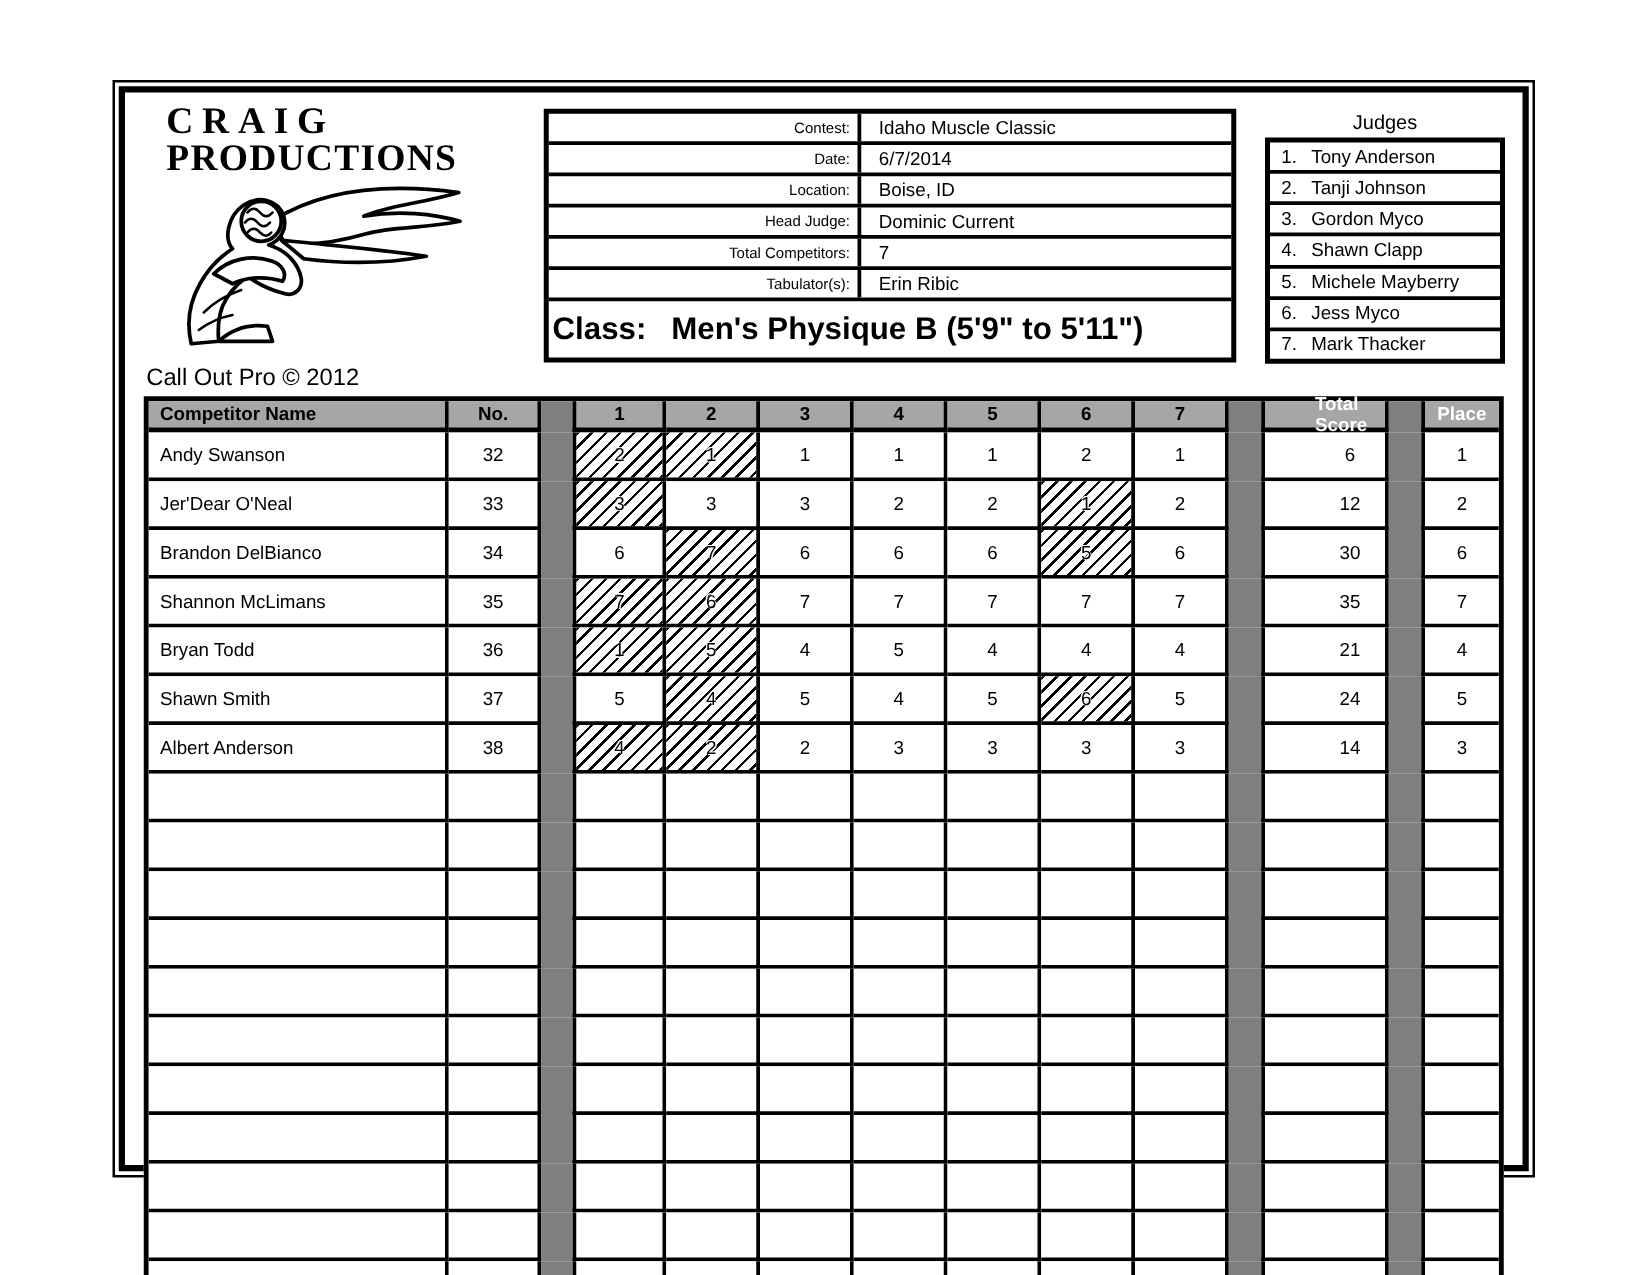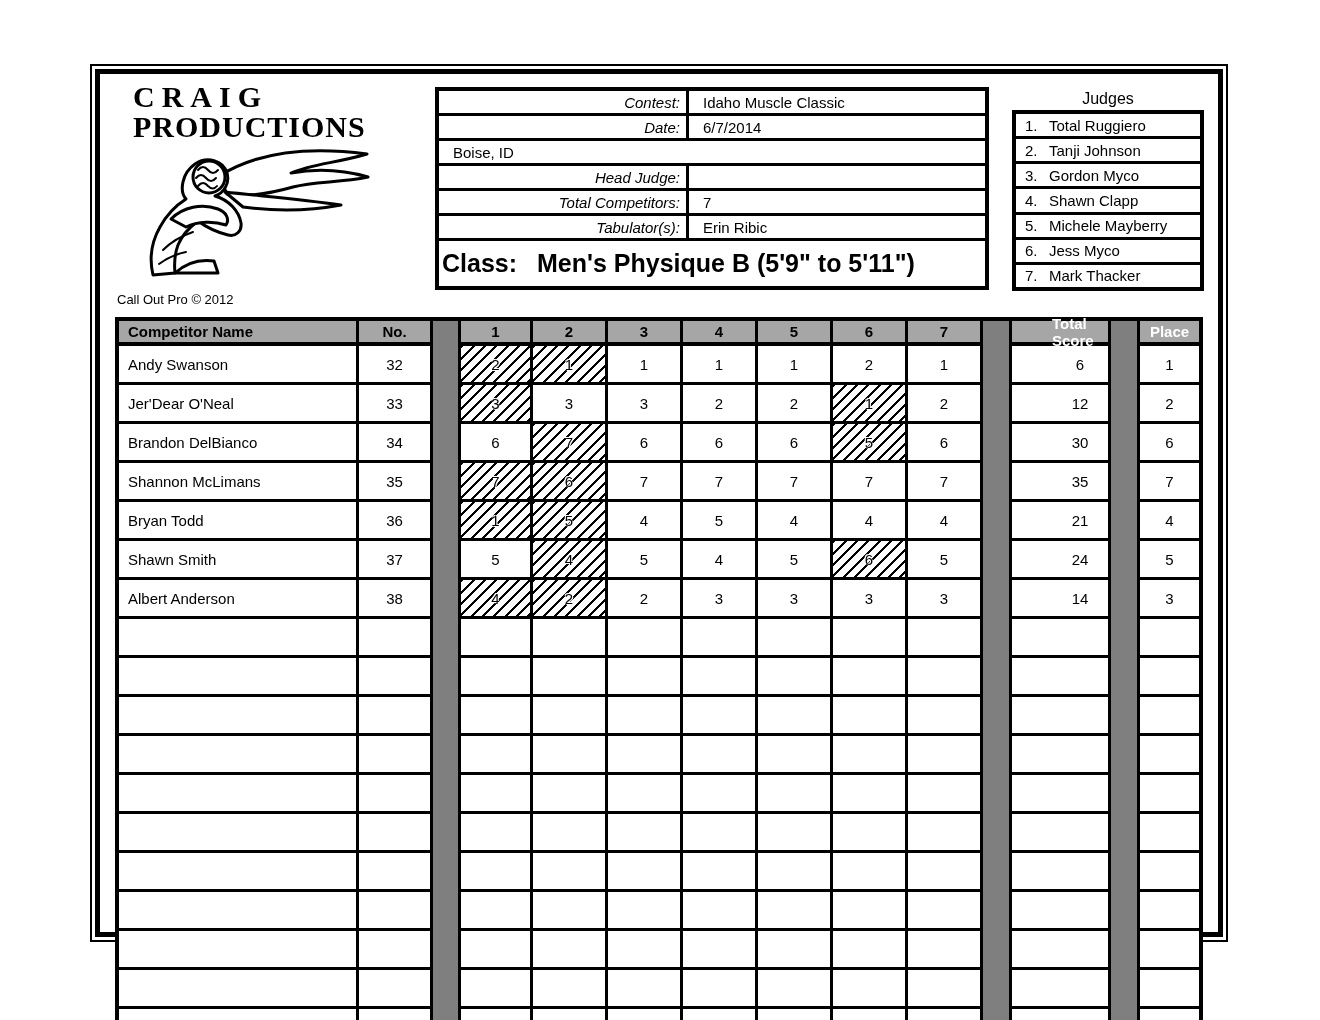--- a/index.html
+++ b/index.html
@@ -15,26 +15,26 @@
 
   
   .frame-outer{position:absolute;left:90px;top:64px;width:1138px;height:878px;border:2px solid #000;}
   .frame-inner{position:absolute;left:3px;top:3px;right:3px;bottom:3px;border:5px solid #000;}
 
   
   .logo-text{position:absolute;left:133px;top:82px;font-family:"Liberation Serif",serif;font-weight:bold;line-height:1.0;}
   .logo-line1{font-size:30px;letter-spacing:7px;}
   .logo-line2{font-size:30px;letter-spacing:1px;}
   .muscleman{position:absolute;left:103px;top:130px;}
-  .copyright{position:absolute;left:117px;top:292px;font-size:13px;}
+  .copyright{position:absolute;left:117px;top:292px;font-size:19px;}
 
   
   .info-box{position:absolute;left:435px;top:87px;width:554px;border:4px solid #000;background:#fff;}
   .info-row{display:flex;height:25px;border-bottom:3px solid #000;}
-  .info-label{width:250px;border-right:3px solid #000;text-align:right;padding-right:6px;font-size:15px;display:flex;align-items:center;justify-content:flex-end;font-style:italic;}
+  .info-label{width:250px;border-right:3px solid #000;text-align:right;padding-right:6px;font-size:12px;display:flex;align-items:center;justify-content:flex-end;}
   .info-value{flex:1;padding-left:14px;font-size:15px;display:flex;align-items:center;}
   .class-row{height:45px;display:flex;align-items:center;padding-left:3px;font-weight:bold;font-size:25px;white-space:nowrap;overflow:hidden;}
   .class-row .cl{margin-right:20px;}
 
   
   .judges-title{position:absolute;left:1012px;top:90px;width:192px;text-align:center;font-size:16px;}
   .judges-box{position:absolute;left:1012px;top:110px;width:192px;height:181px;border:4px solid #000;display:flex;flex-direction:column;background:#fff;}
   .judge-row{flex:1;border-bottom:3px solid #000;display:flex;align-items:center;padding-left:9px;font-size:15px;}
   .judge-row:last-child{border-bottom:none;}
   .judge-num{width:24px;}
@@ -94,25 +94,27 @@
     <div class="info-label">Contest:</div>
     <div class="info-value">Idaho Muscle Classic</div>
   </div>
 
   <div class="info-row">
     <div class="info-label">Date:</div>
     <div class="info-value">6/7/2014</div>
   </div>
 
   <div class="info-row">
+    <div class="info-label">Location:</div>
     <div class="info-value">Boise, ID</div>
   </div>
 
   <div class="info-row">
     <div class="info-label">Head Judge:</div>
+    <div class="info-value">Dominic Current</div>
   </div>
 
   <div class="info-row">
     <div class="info-label">Total Competitors:</div>
     <div class="info-value">7</div>
   </div>
 
   <div class="info-row">
     <div class="info-label">Tabulator(s):</div>
     <div class="info-value">Erin Ribic</div>
@@ -121,21 +123,21 @@
     <div class="class-row">
       <span class="cl">Class:</span>
       <span>Men's Physique B (5'9" to 5'11")</span>
     </div>
   </div>
 
   <div class="judges-title">Judges</div>
   <div class="judges-box" id="judges-box">
   <div class="judge-row">
     <span class="judge-num">1.</span>
-    <span class="judge-name">Total Ruggiero</span>
+    <span class="judge-name">Tony Anderson</span>
   </div>
 
   <div class="judge-row">
     <span class="judge-num">2.</span>
     <span class="judge-name">Tanji Johnson</span>
   </div>
 
   <div class="judge-row">
     <span class="judge-num">3.</span>
     <span class="judge-name">Gordon Myco</span>

